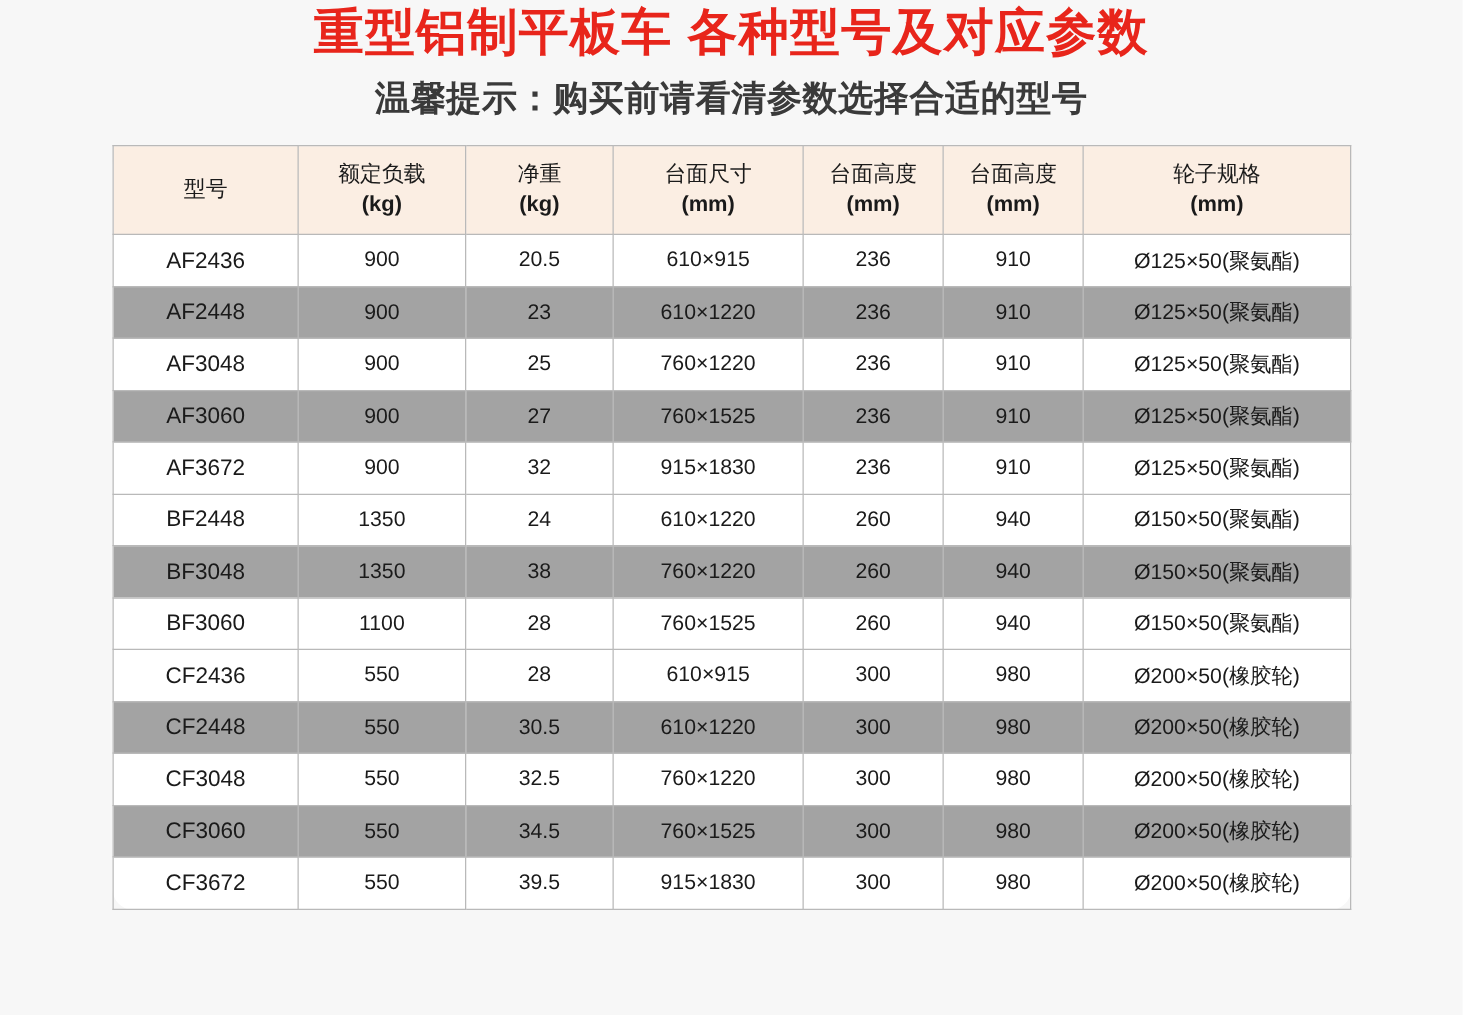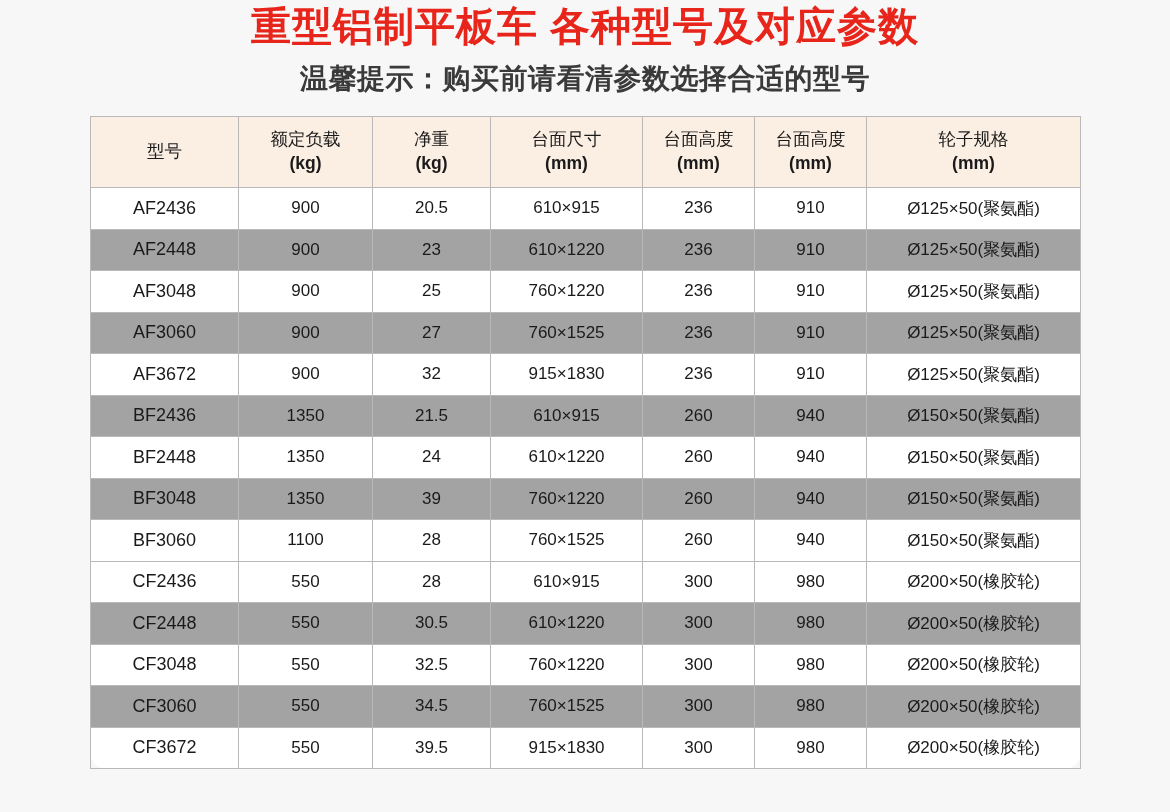--- a/index.html
+++ b/index.html
@@ -175,42 +175,33 @@
         </tr>
         <tr>
           <td>AF3672</td>
           <td>900</td>
           <td>32</td>
           <td>915×1830</td>
           <td>236</td>
           <td>910</td>
           <td>Ø125×50(聚氨酯)</td>
         </tr>
-        <tr class="alt">
-          <td>BF2436</td>
-          <td>1350</td>
-          <td>21.5</td>
-          <td>610×915</td>
-          <td>260</td>
-          <td>940</td>
-          <td>Ø150×50(聚氨酯)</td>
-        </tr>
         <tr>
           <td>BF2448</td>
           <td>1350</td>
           <td>24</td>
           <td>610×1220</td>
           <td>260</td>
           <td>940</td>
           <td>Ø150×50(聚氨酯)</td>
         </tr>
         <tr class="alt">
           <td>BF3048</td>
           <td>1350</td>
-          <td>39</td>
+          <td>38</td>
           <td>760×1220</td>
           <td>260</td>
           <td>940</td>
           <td>Ø150×50(聚氨酯)</td>
         </tr>
         <tr>
           <td>BF3060</td>
           <td>1100</td>
           <td>28</td>
           <td>760×1525</td>

